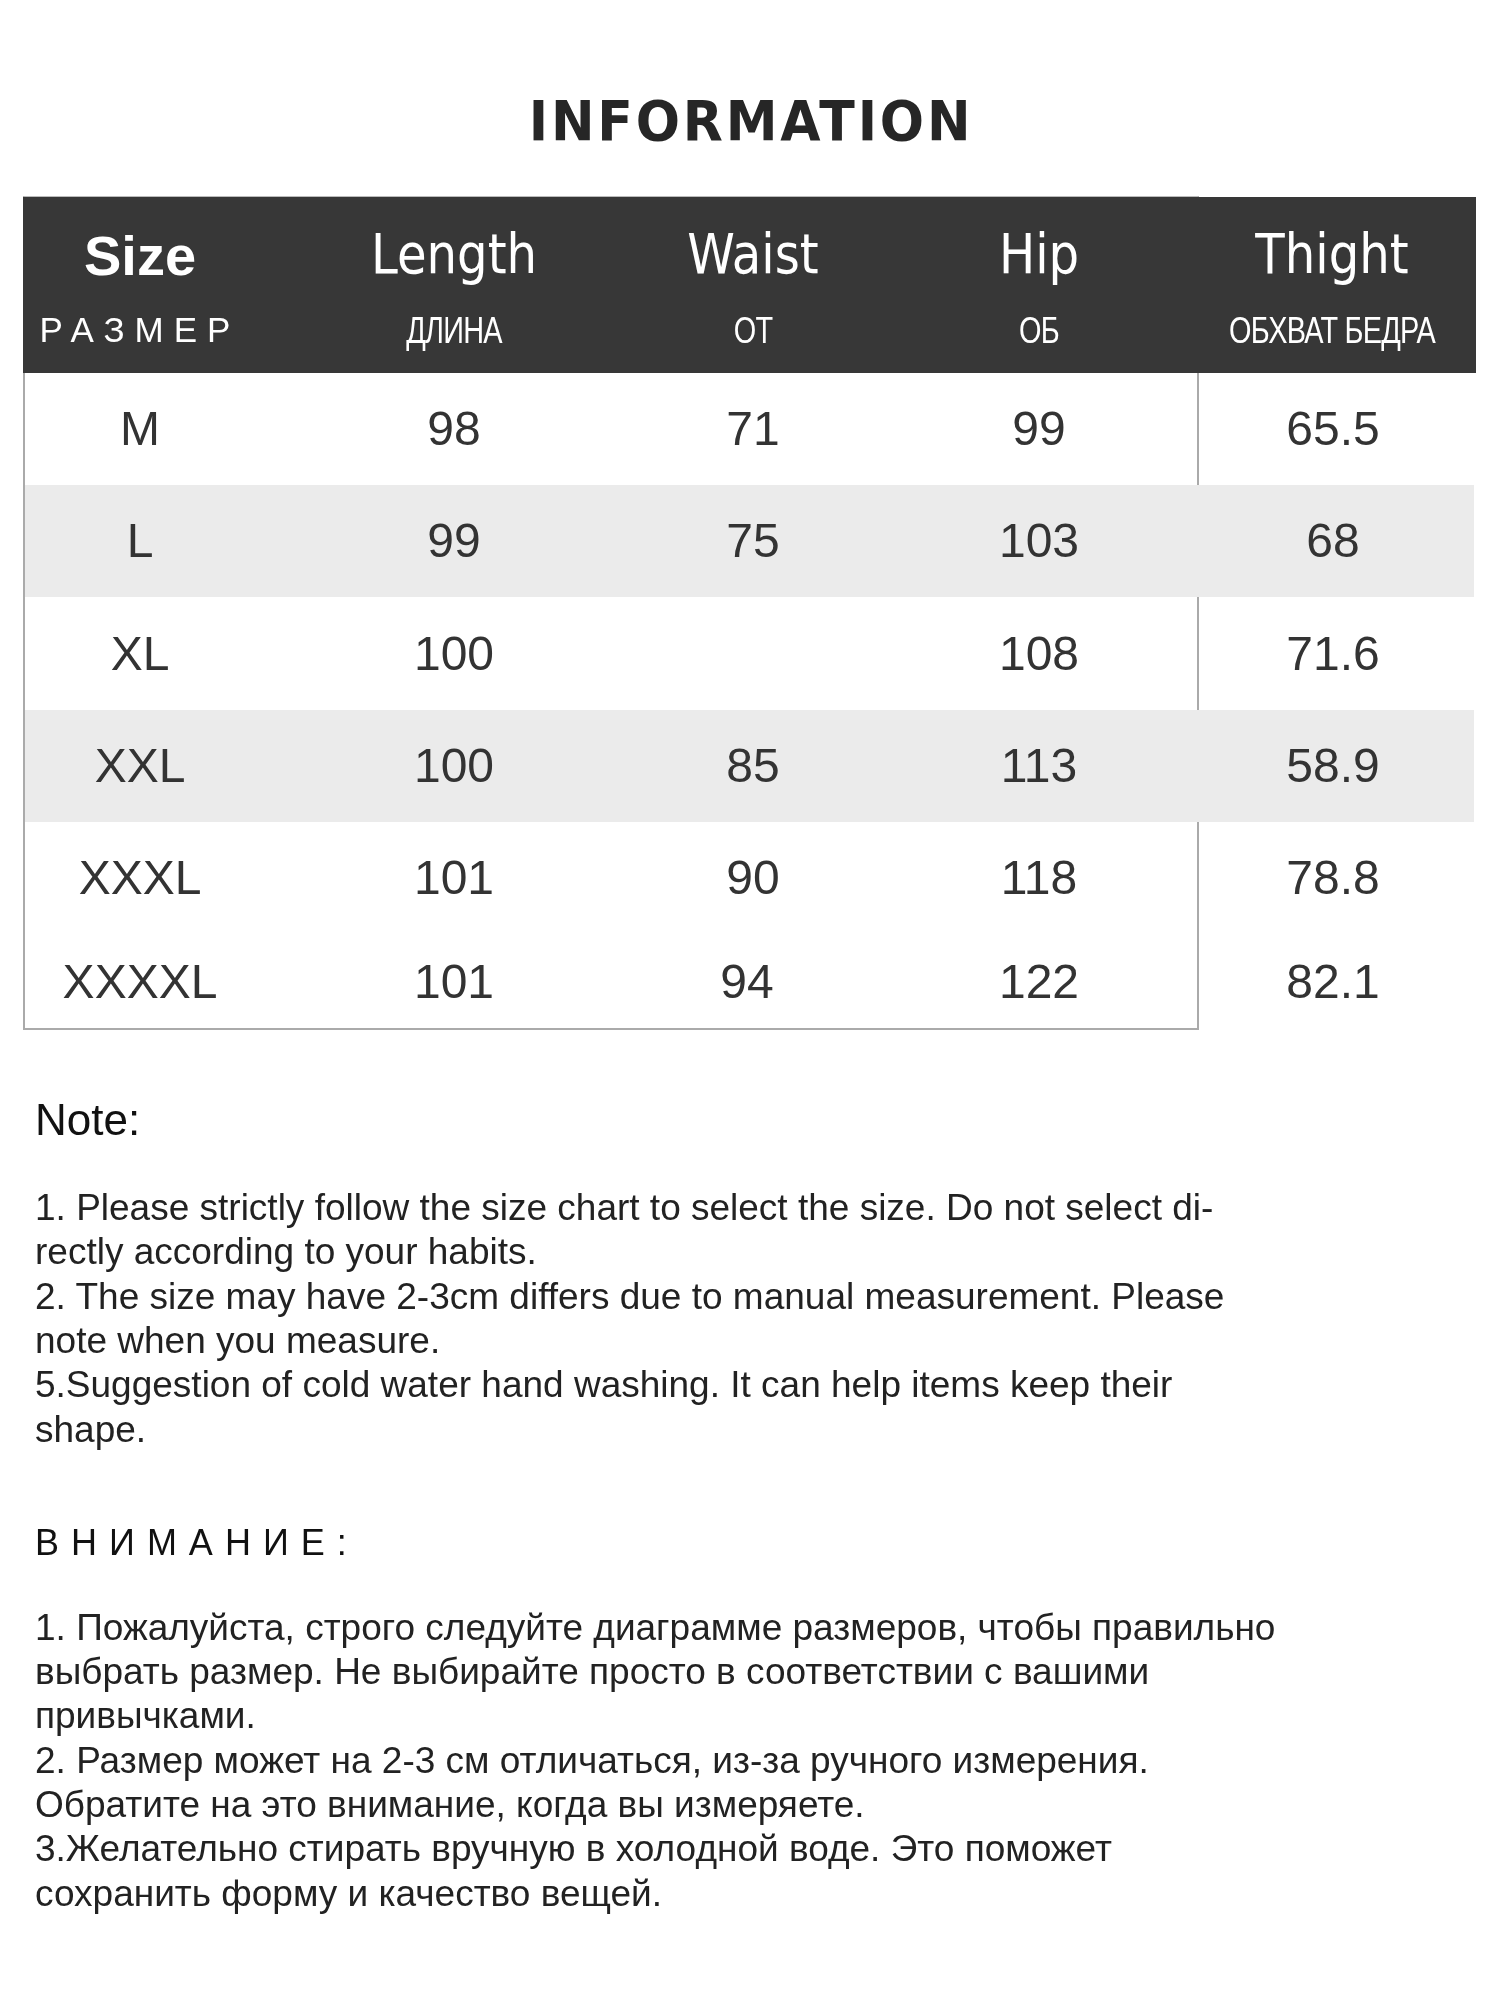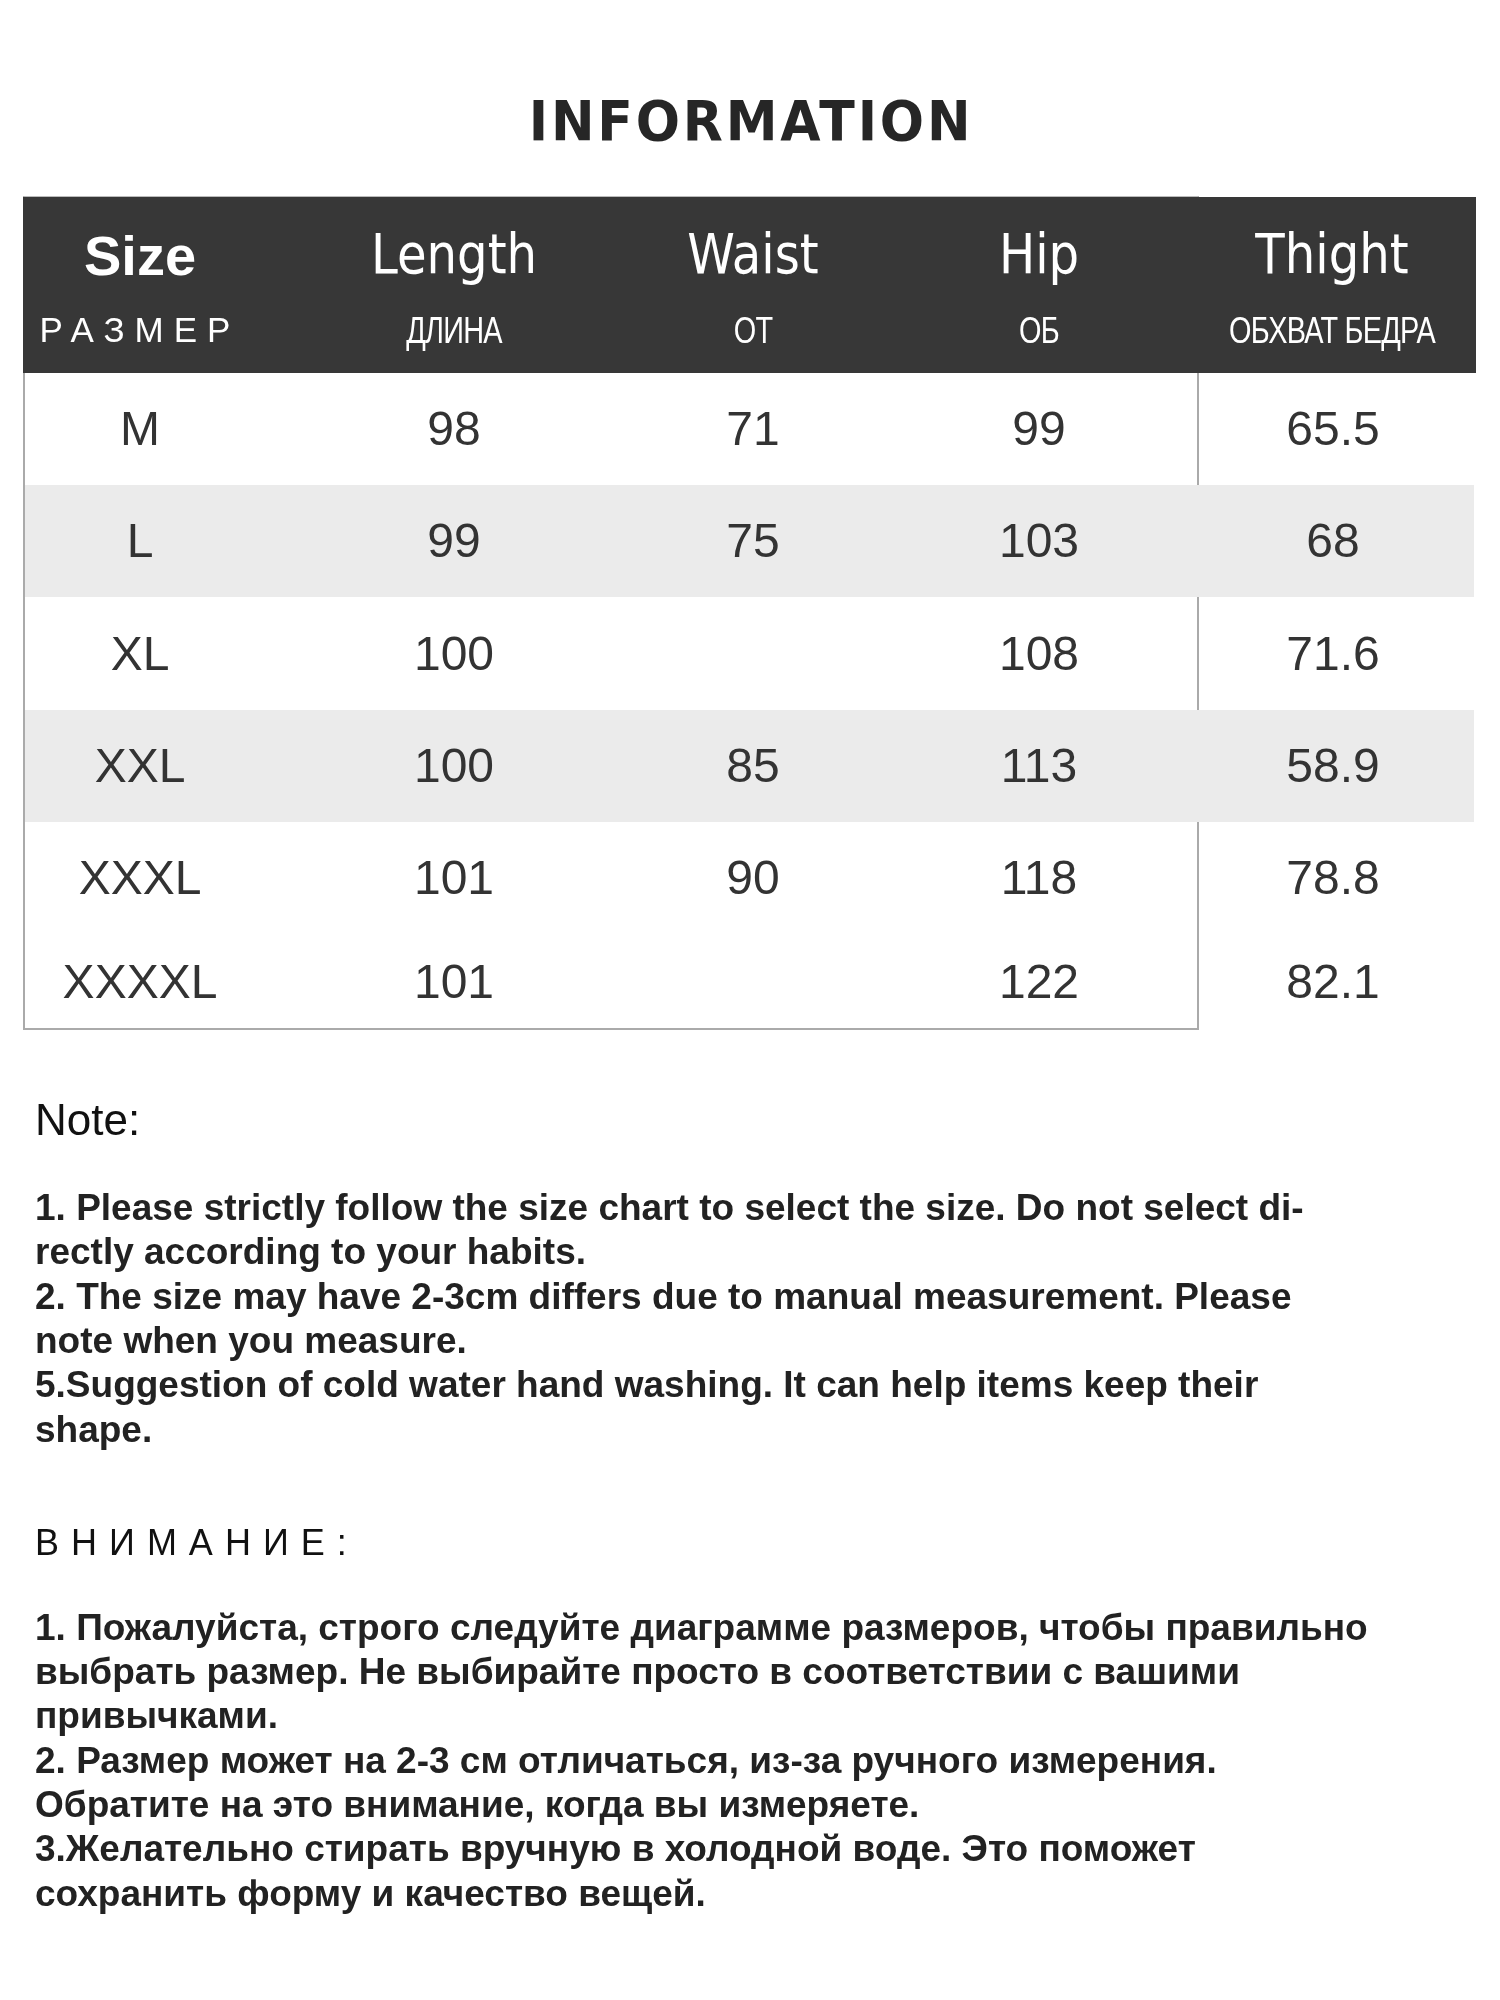--- a/index.html
+++ b/index.html
@@ -18,21 +18,21 @@
   .hcell .en.bold { font-weight: bold; font-family: "Liberation Sans", sans-serif; transform: none; font-size: 56px; top: 26px; }
   .hcell .ru { position: absolute; left: 0; right: 0; top: 113px; font-size: 37px; transform: scaleX(0.78);
                white-space: nowrap; letter-spacing: -1px; }
   .hcell .ru.spaced { transform: none; letter-spacing: 10px; font-size: 35px; }
   .row { position: absolute; left: 0; width: 1449px; height: 112px; }
   .row.alt { background: #ebebeb; }
   .cell { position: absolute; top: 0; height: 112px; width: 300px; margin-left: -150px; line-height: 112px;
           text-align: center; font-size: 48px; color: #333333; white-space: nowrap; }
   .notes { position: absolute; left: 35px; width: 1440px; }
   .note-head { position: absolute; left: 0; font-size: 44px; color: #111; white-space: nowrap; }
-  .note-line { position: absolute; left: 0; font-size: 37px; color: #222; white-space: nowrap; line-height: 44px; font-weight: bold; }
+  .note-line { position: absolute; left: 0; font-size: 37px; color: #222; white-space: nowrap; line-height: 44px; }
   .ru-head { letter-spacing: 12px; font-size: 36px; }
 </style>
 </head>
 <body>
 
 <div class="title">INFORMATION</div>
 
 <div class="table">
   <div class="thead">
     <div class="hcell" style="left:117px">
@@ -87,20 +87,21 @@
   <div class="row" style="top:625px">
     <div class="cell" style="left:115px">XXXL</div>
     <div class="cell" style="left:429px">101</div>
     <div class="cell" style="left:728px">90</div>
     <div class="cell" style="left:1014px">118</div>
     <div class="cell" style="left:1308px">78.8</div>
   </div>
   <div class="row" style="top:737px; height:95px">
     <div class="cell" style="left:115px; height:95px; line-height:95px">XXXXL</div>
     <div class="cell" style="left:429px; height:95px; line-height:95px">101</div>
+    <div class="cell" style="left:722px; height:95px; line-height:95px">94</div>
     <div class="cell" style="left:1014px; height:95px; line-height:95px">122</div>
     <div class="cell" style="left:1308px; height:95px; line-height:95px">82.1</div>
   </div>
 </div>
 
 <div class="notes" style="top:0">
   <div class="note-head" style="top:1095px">Note:</div>
   <div class="note-line" style="top:1186px">1. Please strictly follow the size chart  to select the size. Do not select di-</div>
   <div class="note-line" style="top:1230px">rectly according to your habits.</div>
   <div class="note-line" style="top:1275px">2. The size may have 2-3cm differs due to manual measurement. Please</div>

